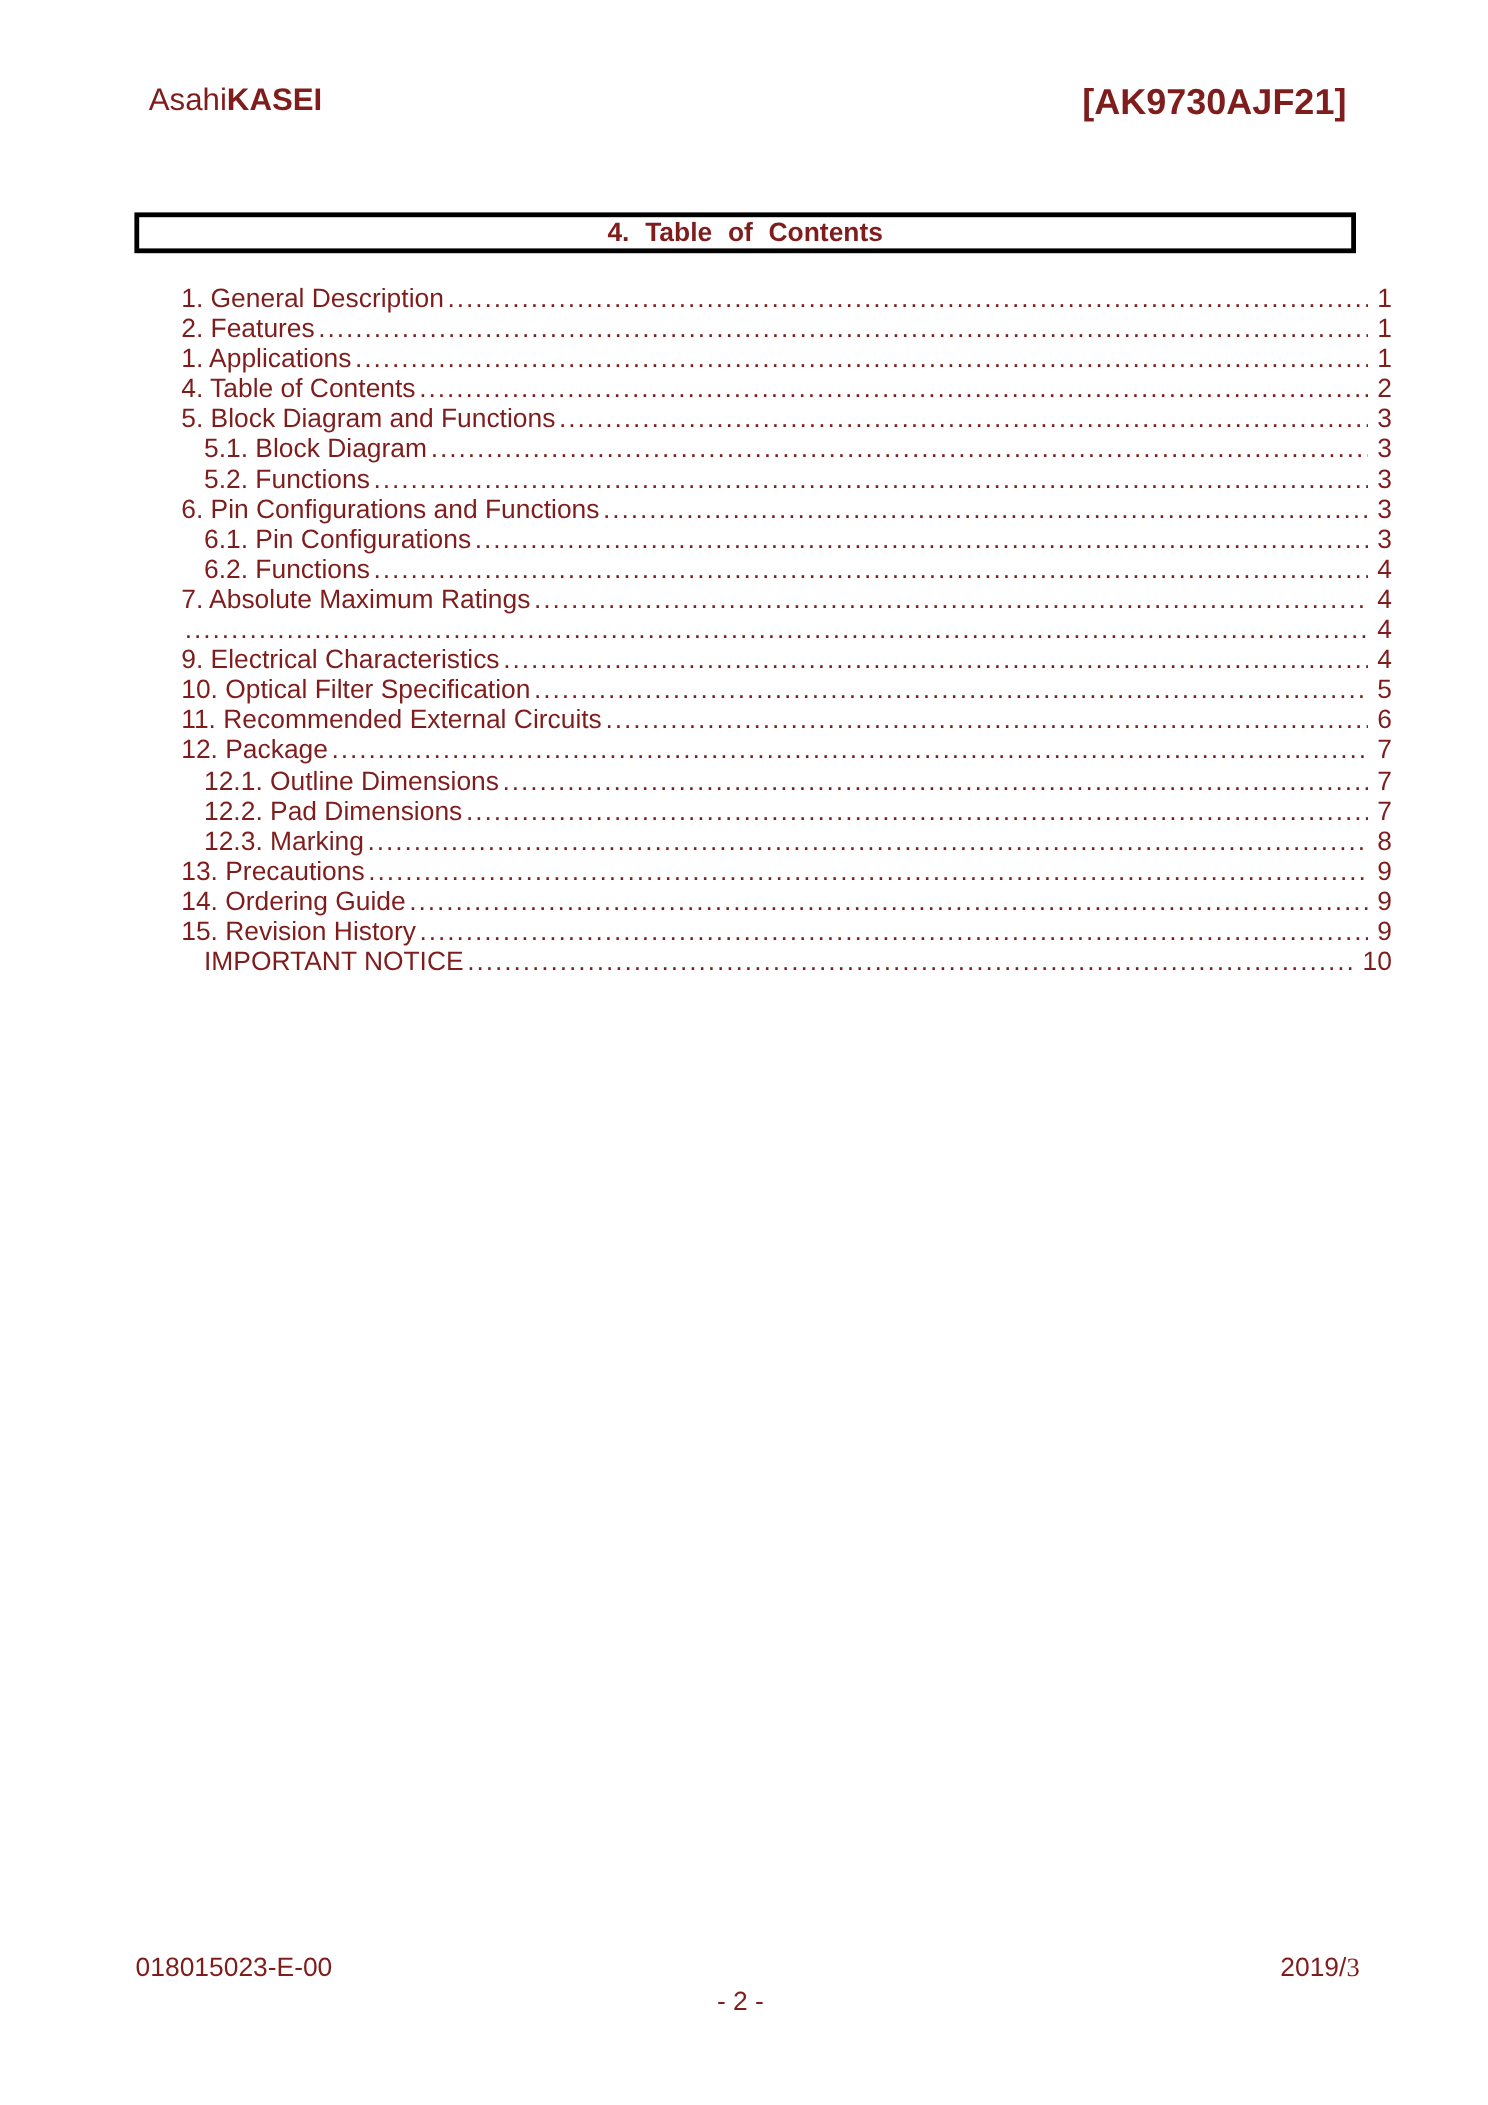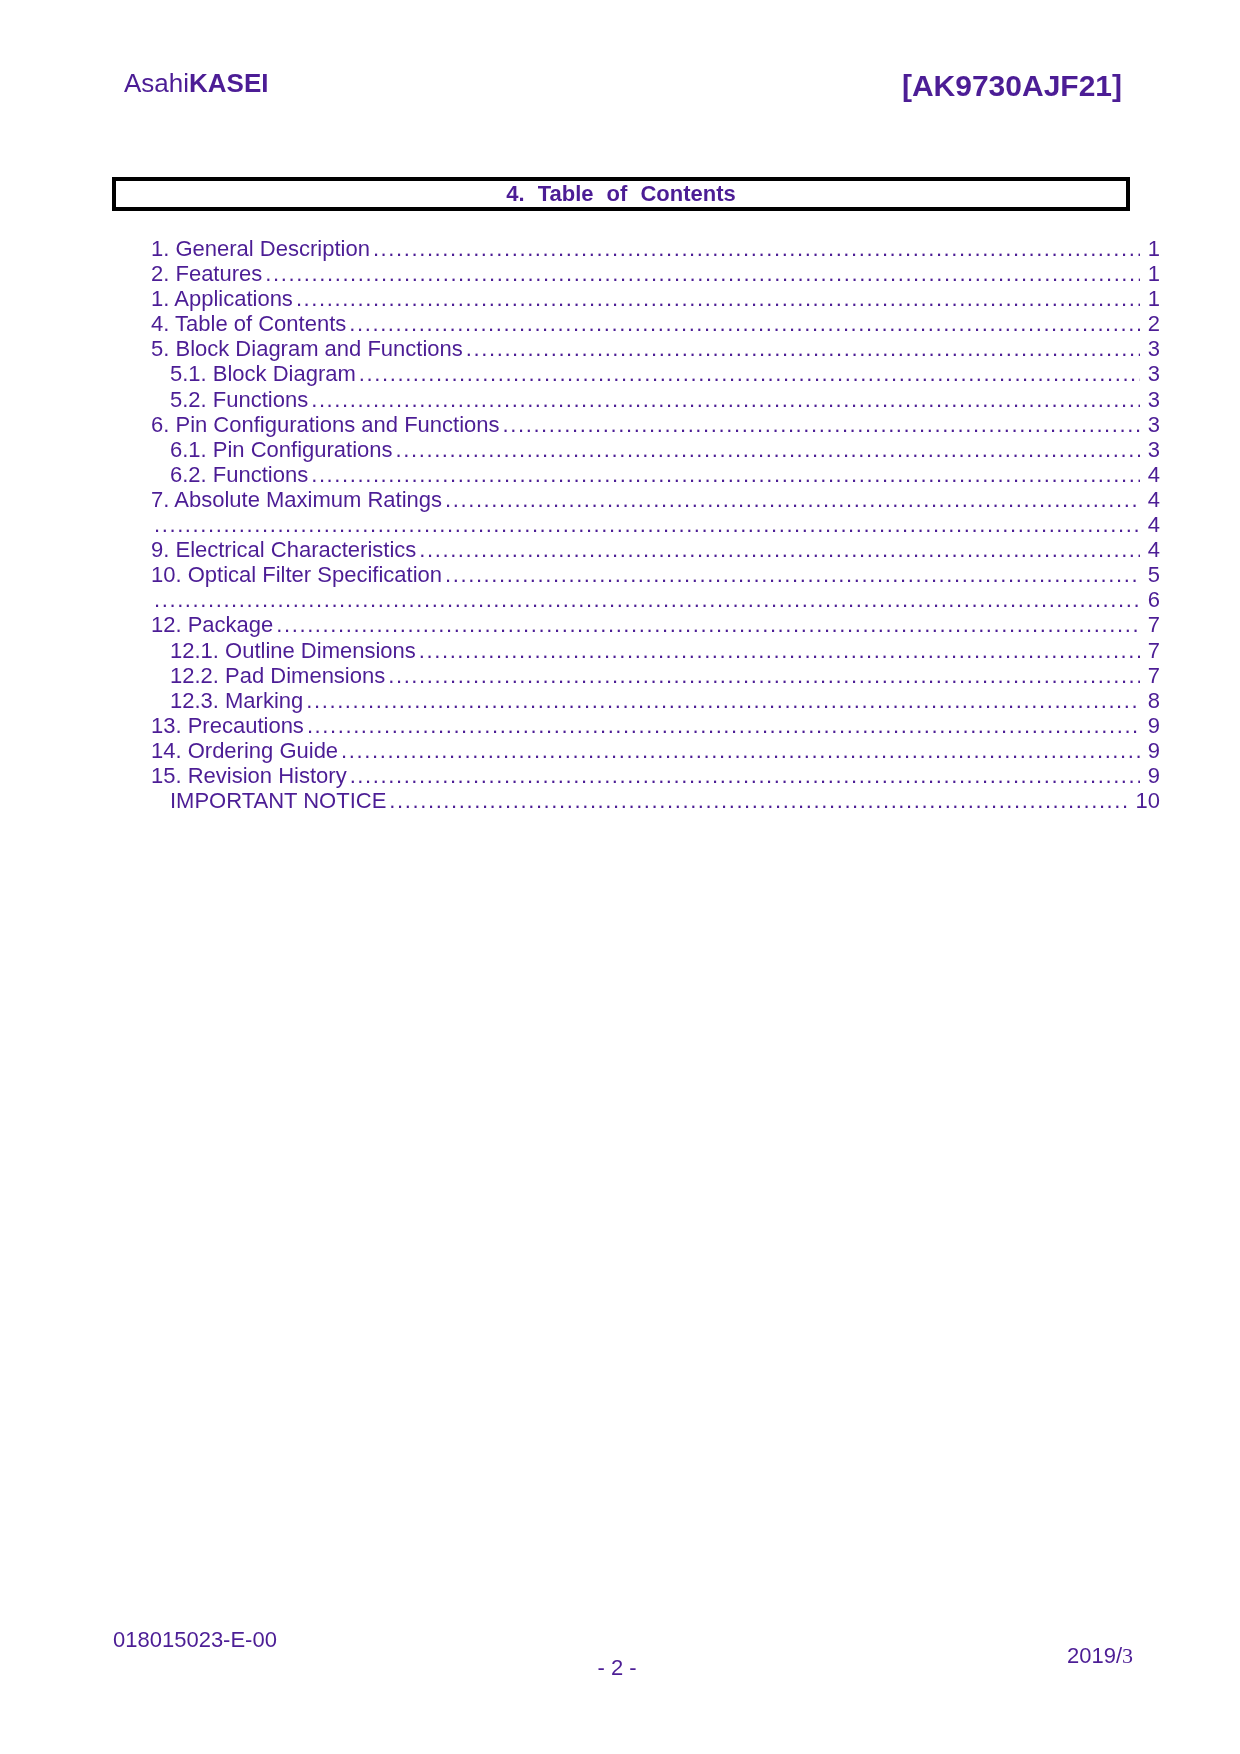--- a/index.html
+++ b/index.html
@@ -7,21 +7,21 @@
     padding: 0;
     background: #ffffff;
   }
   .page {
     position: relative;
     width: 1240px;
     height: 1754px;
     background: #ffffff;
     overflow: hidden;
     font-family: "Liberation Sans", "DejaVu Sans", sans-serif;
-    color: #4c1d95;
+    color: #7f1d1d;
   }
 
   
   .logo {
     position: absolute;
     left: 124px;
     top: 68px;
     font-size: 26px;
     line-height: 30px;
     letter-spacing: 0px;
@@ -96,21 +96,20 @@
     line-height: 26px;
     white-space: nowrap;
   }
   .footer-date {
     position: absolute;
     right: 107px;
     top: 1627px;
     font-size: 22px;
     line-height: 26px;
     white-space: nowrap;
-    margin-top: 16px;
   }
   .footer-date .date-month {
     font-family: "Liberation Serif", "DejaVu Serif", serif;
   }
   .footer-page {
     position: absolute;
     left: 0;
     width: 1234px;
     top: 1655px;
     text-align: center;
@@ -196,20 +195,21 @@
         <span class="toc-label">9. Electrical Characteristics</span>
         <span class="toc-dots">....................................................................................................................................................................................................................................................................</span>
         <span class="toc-page">4</span>
       </div>
       <div class="toc-row">
         <span class="toc-label">10. Optical Filter Specification</span>
         <span class="toc-dots">....................................................................................................................................................................................................................................................................</span>
         <span class="toc-page">5</span>
       </div>
       <div class="toc-row">
+        <span class="toc-label">11. Recommended External Circuits</span>
         <span class="toc-dots">....................................................................................................................................................................................................................................................................</span>
         <span class="toc-page">6</span>
       </div>
       <div class="toc-row">
         <span class="toc-label">12. Package</span>
         <span class="toc-dots">....................................................................................................................................................................................................................................................................</span>
         <span class="toc-page">7</span>
       </div>
       <div class="toc-row indent">
         <span class="toc-label">12.1. Outline Dimensions</span>

